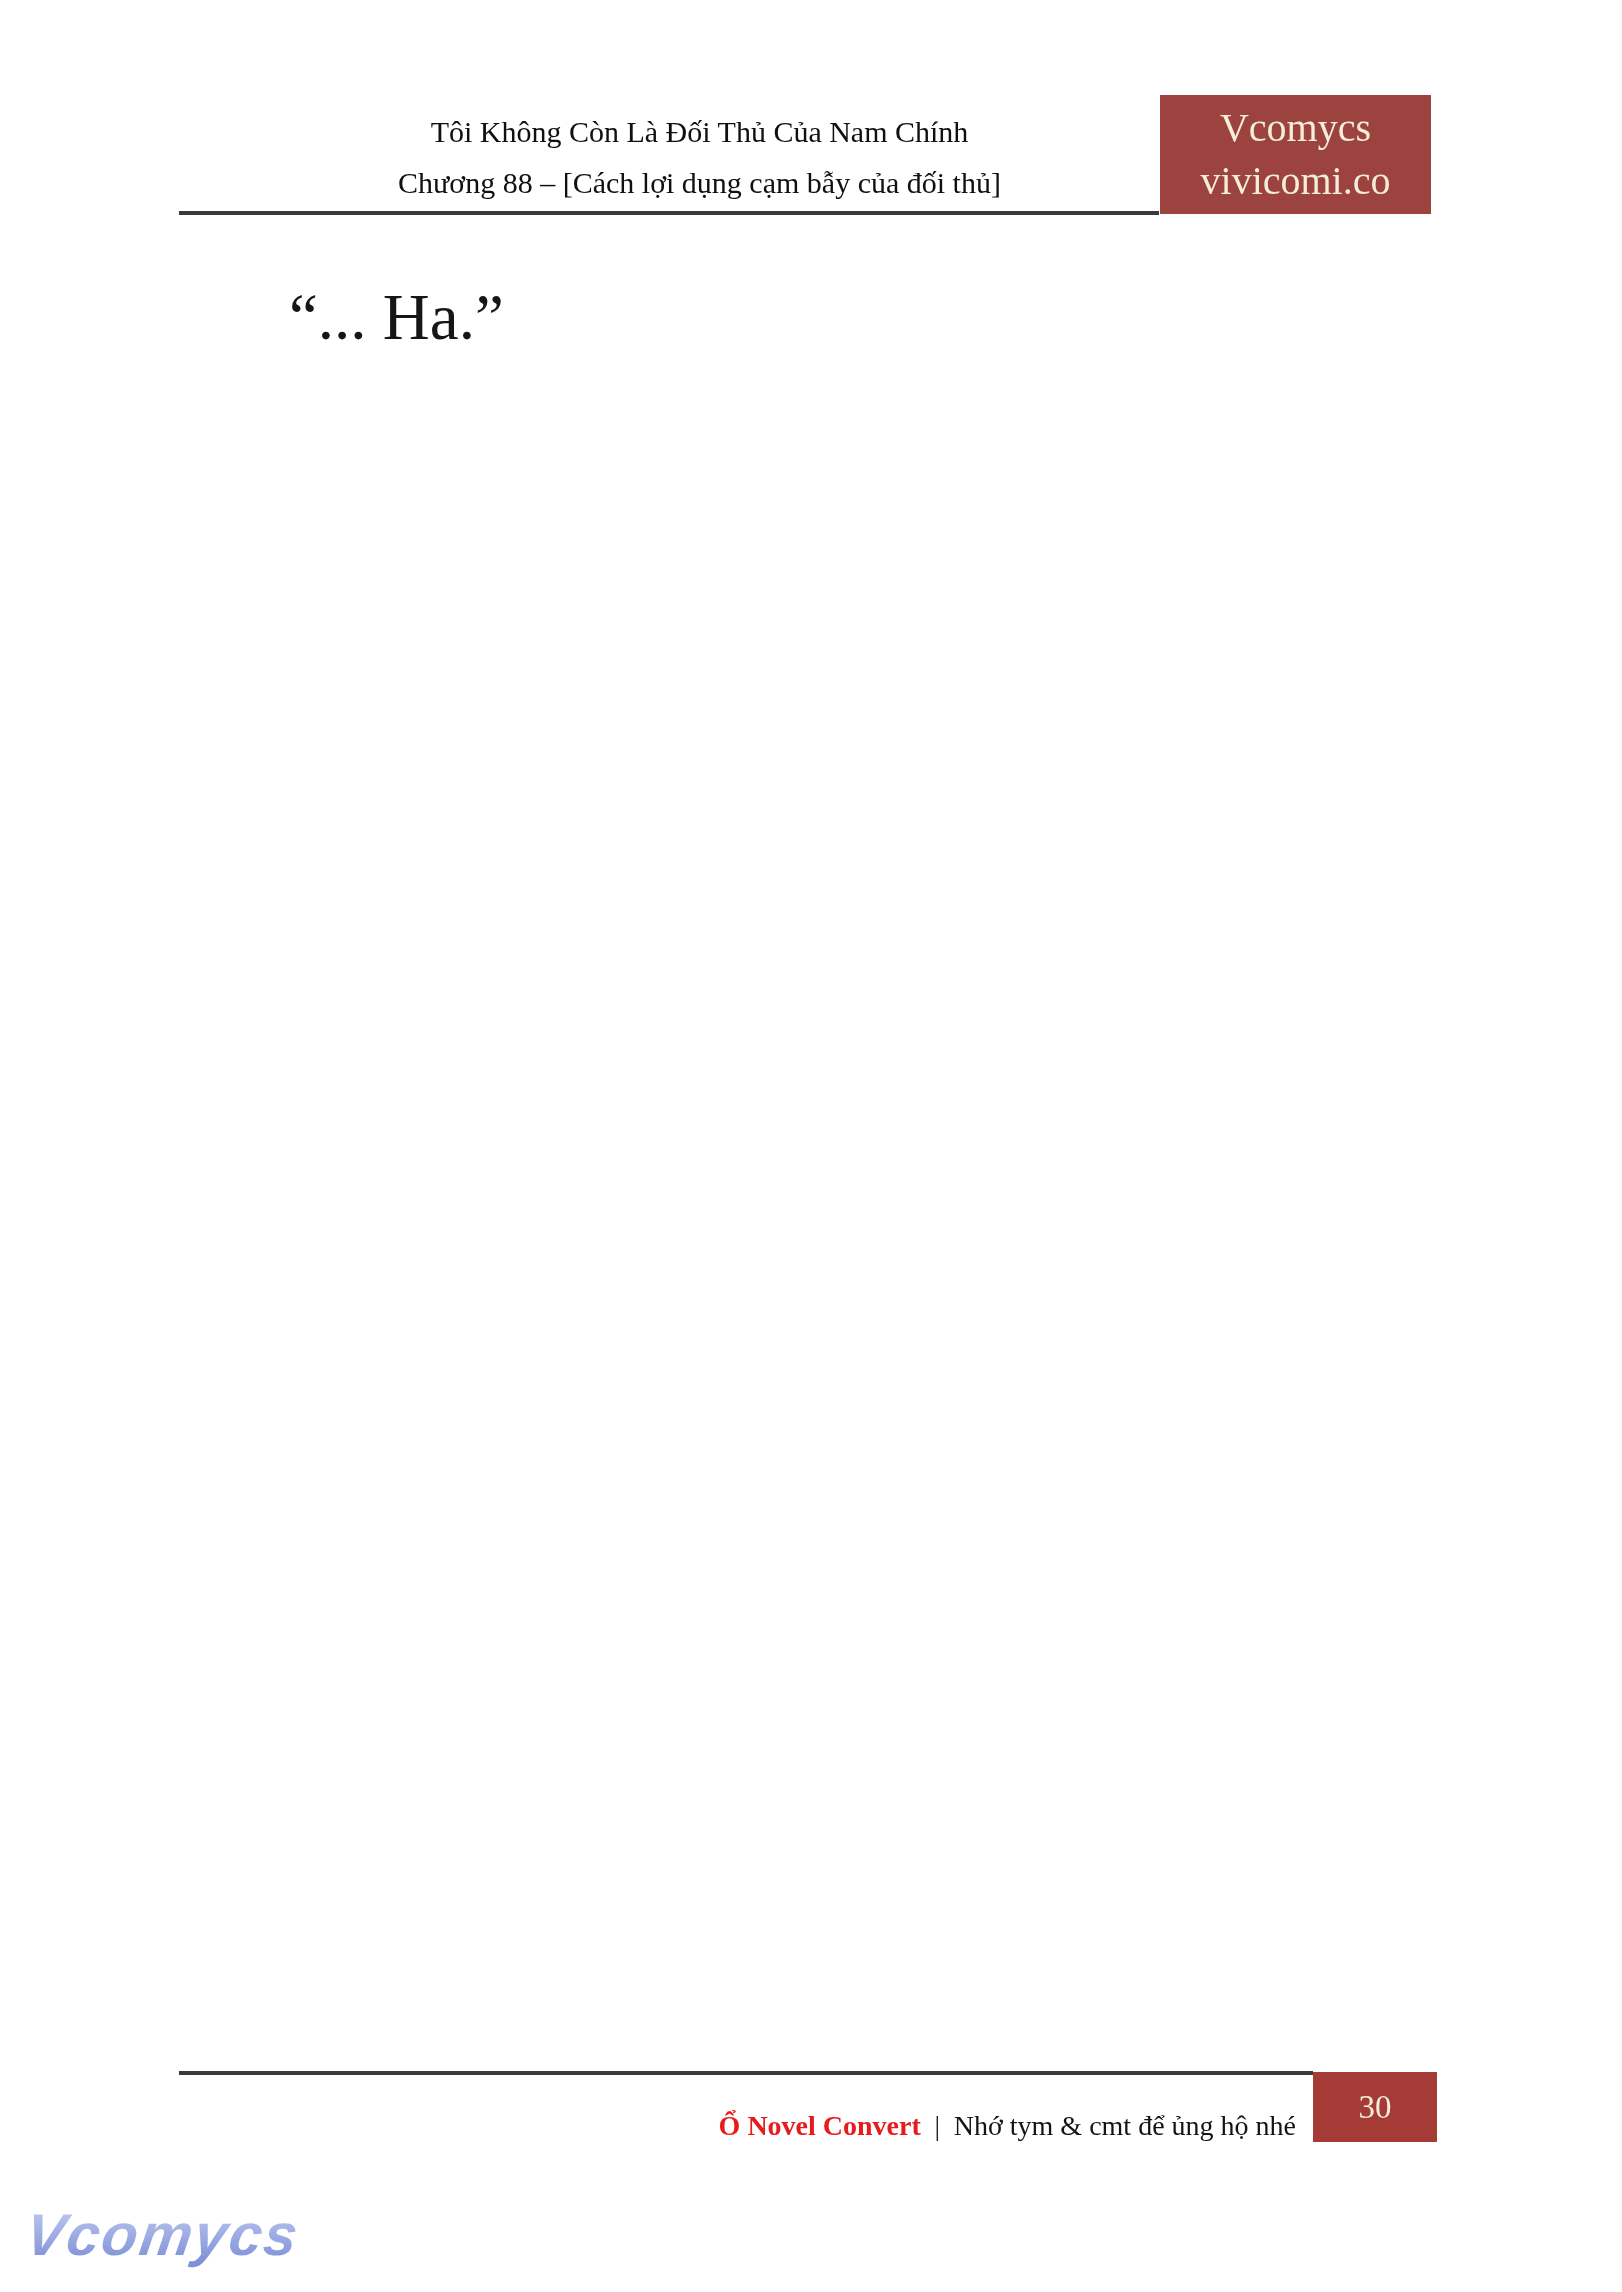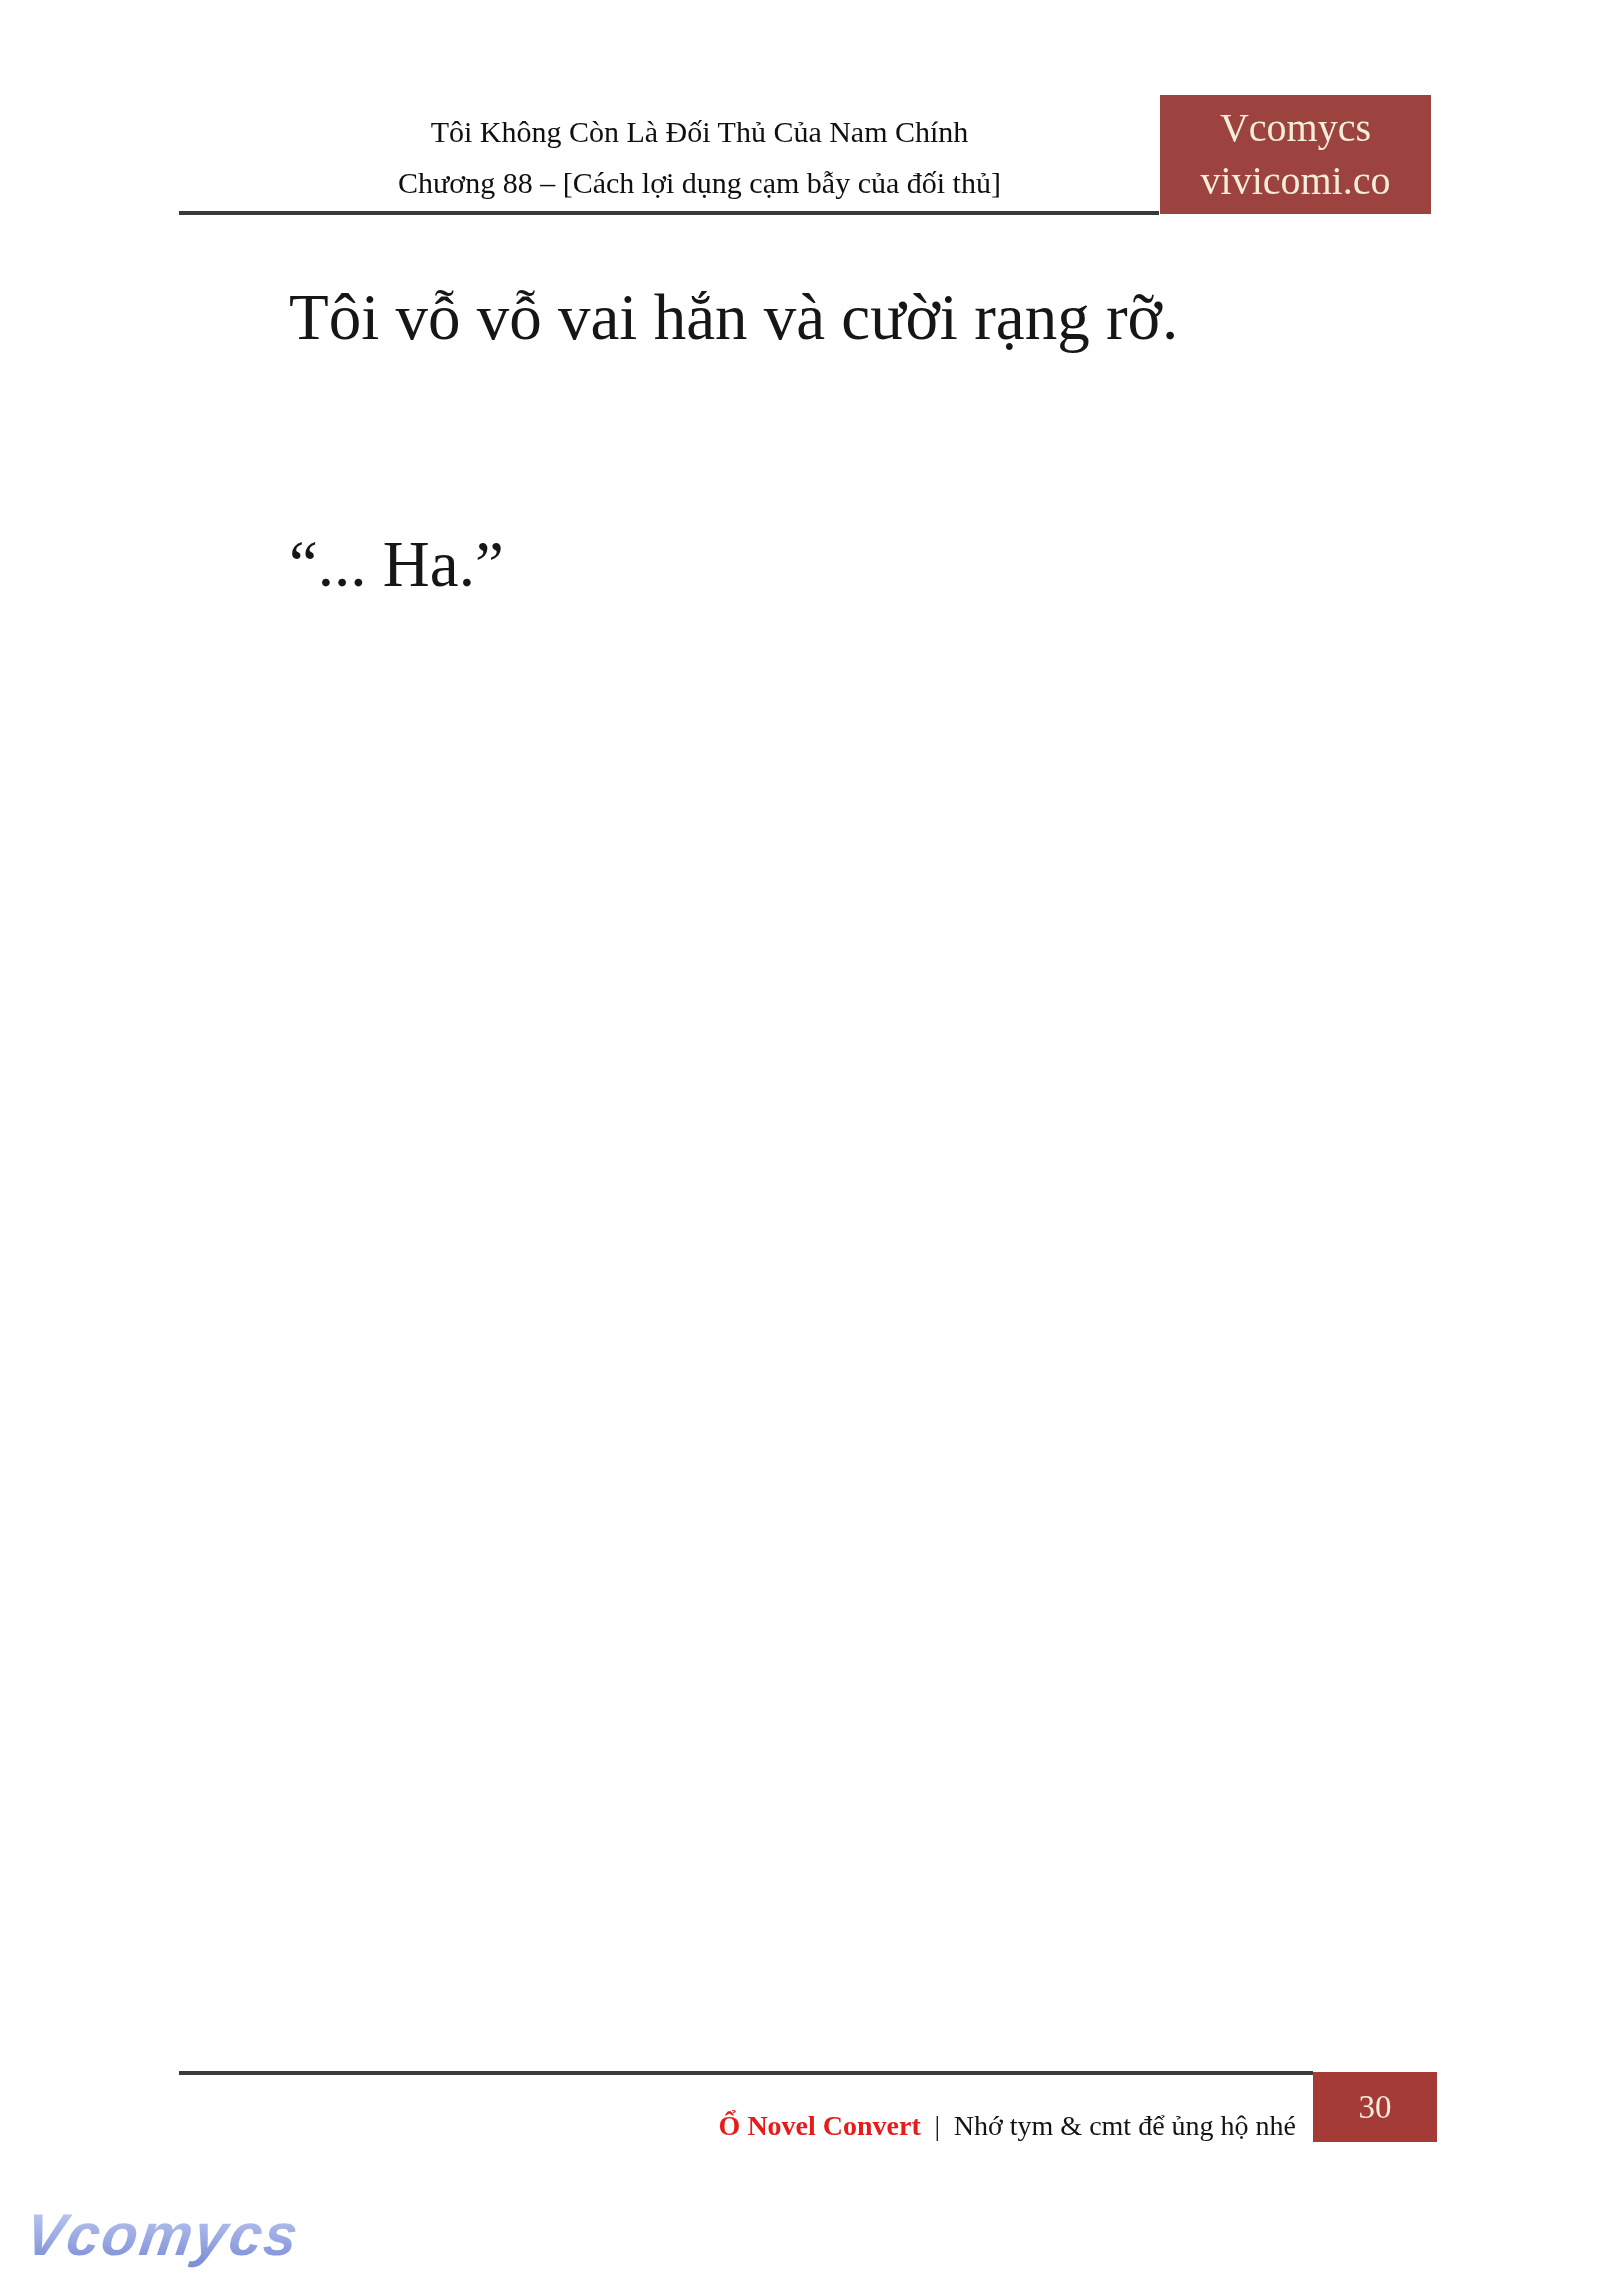--- a/index.html
+++ b/index.html
@@ -92,23 +92,20 @@
     <div>Chương 88 – [Cách lợi dụng cạm bẫy của đối thủ]</div>
   </div>
   <div class="header-rule"></div>
   <div class="header-badge">
     <div>Vcomycs</div>
     <div>vivicomi.co</div>
   </div>
 
   <div class="body-text" id="body-text">
       <div class="paragraph">
-        <div class="line first">Tôi vỗ vỗ vai hắn và cười rạng rỡ.</div>
-      </div>
-      <div class="paragraph">
         <div class="line first">“... Ha.”</div>
       </div>
     </div>
 
   <div class="footer-rule"></div>
   <div class="footer-text">
     <span class="footer-brand">Ổ Novel Convert</span><span class="footer-sep">|</span><span class="footer-note">Nhớ tym &amp; cmt để ủng hộ nhé</span>
   </div>
   <div class="page-number-badge">
     <span>30</span>

